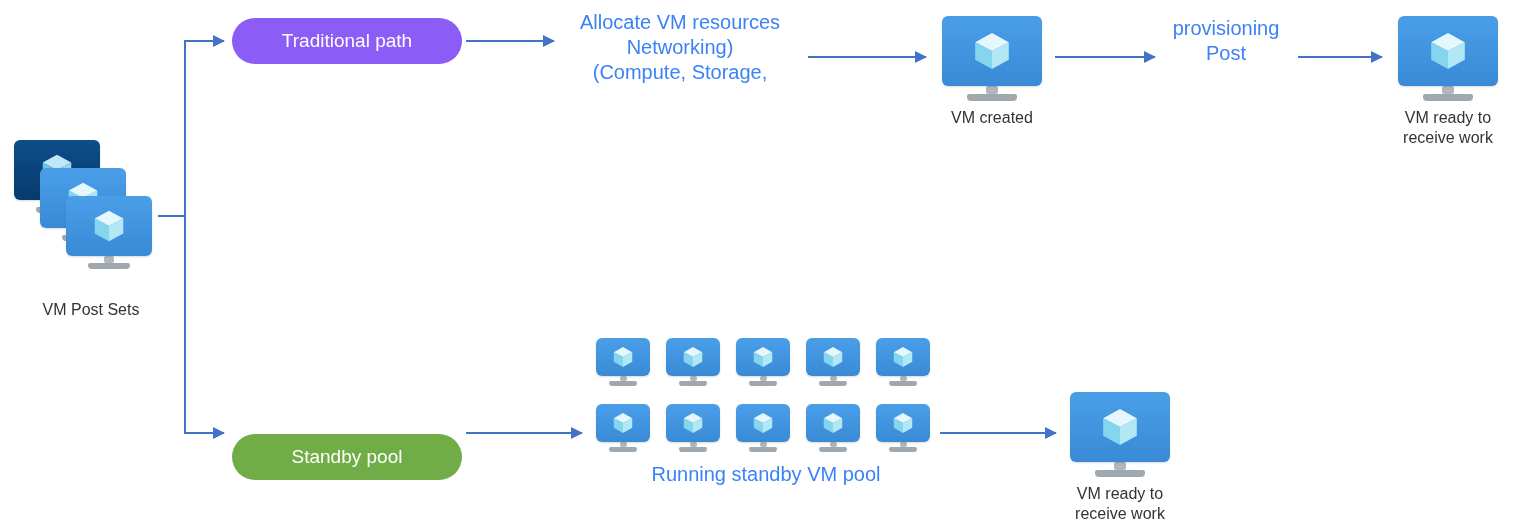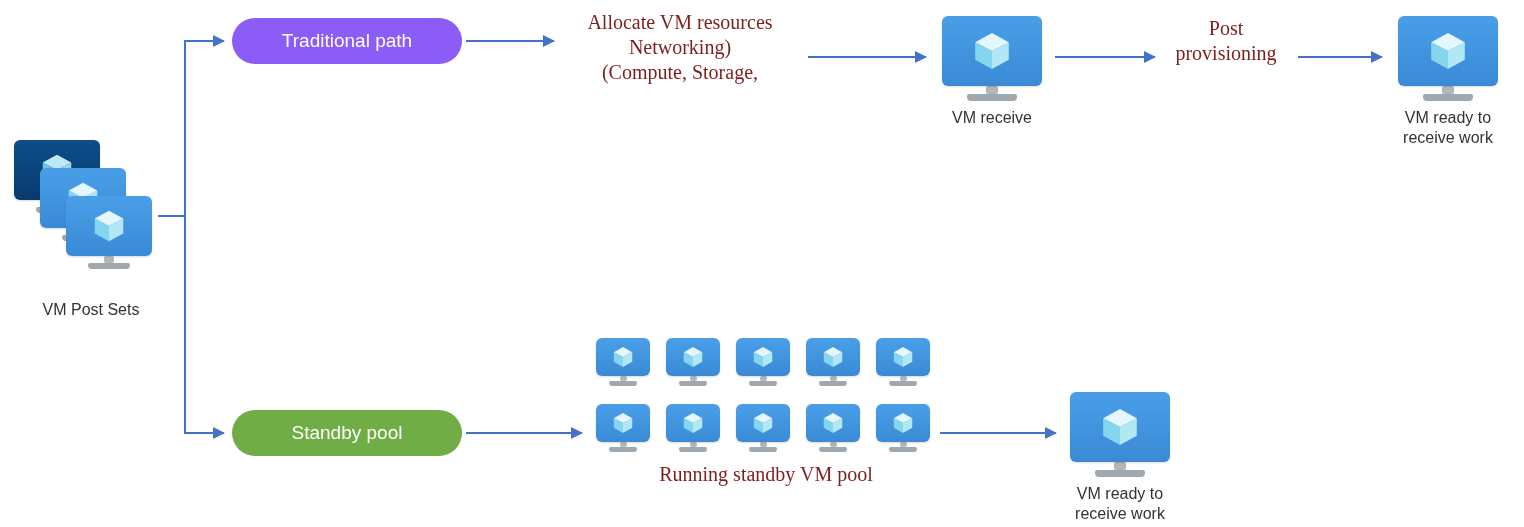--- a/index.html
+++ b/index.html
@@ -6,21 +6,21 @@
   body {
     margin: 0;
     font-family: "Segoe UI", Arial, sans-serif;
     background: #fff;
     width: 1524px;
     height: 527px;
     position: relative;
     overflow: hidden;
   }
   .abs { position: absolute; }
-  .blue-text { color: #7f1d1d; font-family: Liberation Serif, serif; }
+  .blue-text { color: #3b82f6; }
   .dark-text { color: #333; }
   .text-center { text-align: center; }
   .font20 { font-size: 20px; line-height: 1.25; }
   .font16 { font-size: 16px; line-height: 1.25; }
 
   .pill {
     border-radius: 28px;
     color: #fff;
     text-align: center;
     font-size: 19px;
@@ -144,48 +144,48 @@
   <div class="screen screen-light" style="width:100px; height:70px;">
     <svg class="cube" width="40" height="40" viewBox="0 0 100 100">
       <polygon points="50,5 92,28 50,50 8,28" fill="#e4f7fd"></polygon>
       <polygon points="8,28 50,50 50,95 8,72" fill="#86d5ef"></polygon>
       <polygon points="92,28 50,50 50,95 92,72" fill="#b2e7f6"></polygon>
     </svg>
   </div>
   <div class="stand-neck" style="width:12px; height:8px;"></div>
   <div class="stand-base" style="width:50px; height:7px;"></div>
 </div>
-<div class="abs dark-text text-center font16" style="left:922px; top:108px; width:140px;">VM receive</div>
+<div class="abs dark-text text-center font16" style="left:922px; top:108px; width:140px;">VM created</div>
 
 <div class="arrow" style="left:1055px; top:56px; width:100px;"></div>
 
 <div class="abs blue-text text-center font20" style="left:1158px; top:16px; width:136px;">
+  <div>provisioning</div>
   <div>Post</div>
-  <div>provisioning</div>
 </div>
 
 <div class="arrow" style="left:1298px; top:56px; width:84px;"></div>
 
 <div class="vm" style="left:1398px; top:16px;">
   <div class="screen screen-light" style="width:100px; height:70px;">
     <svg class="cube" width="40" height="40" viewBox="0 0 100 100">
       <polygon points="50,5 92,28 50,50 8,28" fill="#e4f7fd"></polygon>
       <polygon points="8,28 50,50 50,95 8,72" fill="#86d5ef"></polygon>
       <polygon points="92,28 50,50 50,95 92,72" fill="#b2e7f6"></polygon>
     </svg>
   </div>
   <div class="stand-neck" style="width:12px; height:8px;"></div>
   <div class="stand-base" style="width:50px; height:7px;"></div>
 </div>
 <div class="abs dark-text text-center font16" style="left:1378px; top:108px; width:140px;">
   <div>VM ready to</div>
   <div>receive work</div>
 </div>
 
-<div class="abs pill pill-green" style="left:232px; top:410px; width:230px; height:46px;">Standby pool</div>
+<div class="abs pill pill-green" style="left:232px; top:434px; width:230px; height:46px;">Standby pool</div>
 
 <div class="arrow" style="left:466px; top:432px; width:116px;"></div>
 
 <div class="abs" style="left:596px; top:338px;">
 
   <div class="vm" style="left:0px; top:0px;">
     <div class="screen screen-light" style="width:54px; height:38px;">
         <svg class="cube" width="22" height="22" viewBox="0 0 100 100">
           <polygon points="50,5 92,28 50,50 8,28" fill="#e4f7fd"></polygon>
           <polygon points="8,28 50,50 50,95 8,72" fill="#86d5ef"></polygon>

